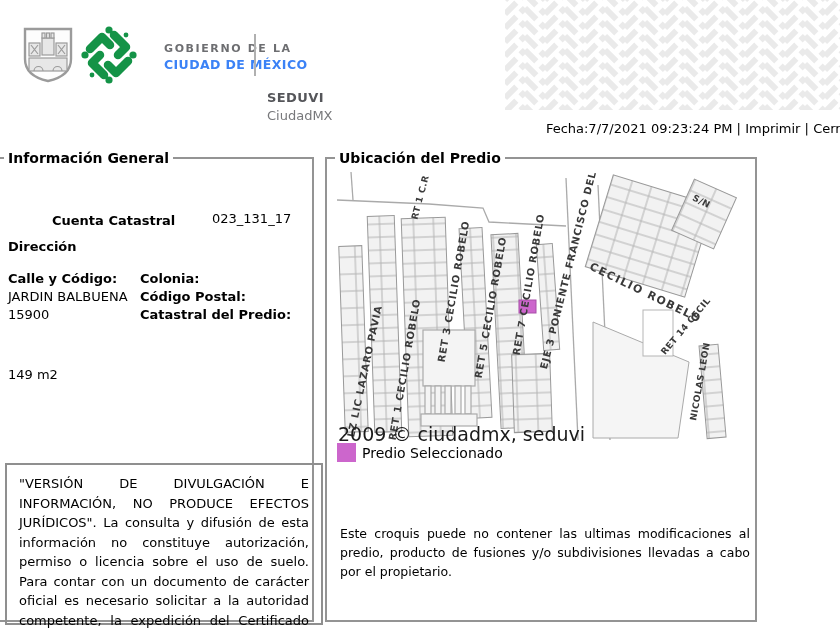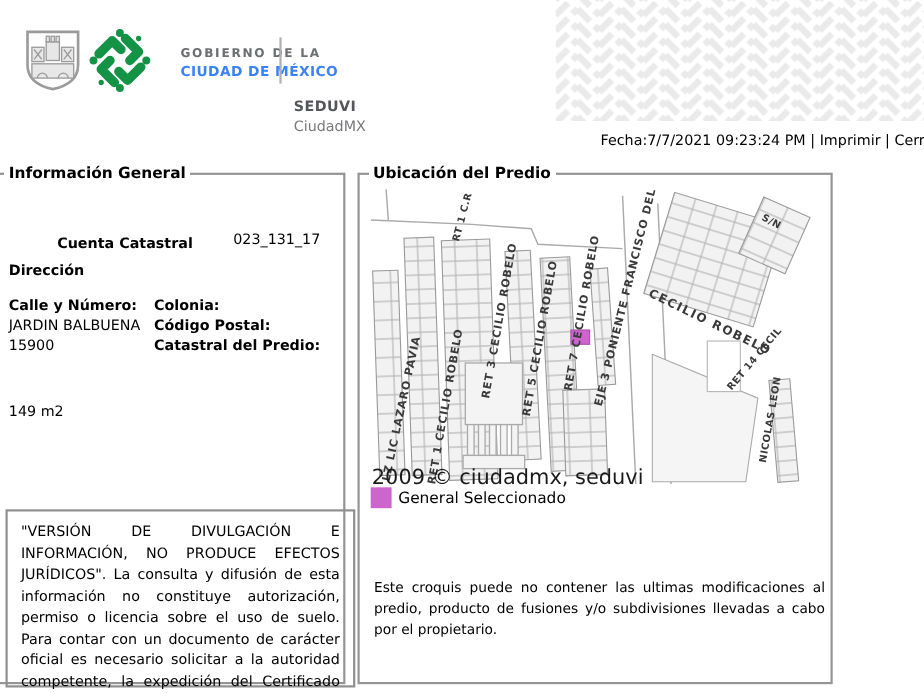--- a/index.html
+++ b/index.html
@@ -127,21 +127,21 @@
   </fieldset>
 
   <div class="abs" style="left:8px;top:210px;width:295px;margin-left:44px;">
     <span class="flabel">Cuenta Catastral</span>
     <span class="fvalue abs" style="left:160px;top:0;">023_131_17</span>
   </div>
 
   <div class="abs flabel" style="left:8px;top:238px;">Dirección</div>
 
   <div class="abs addr-grid" style="left:8px;top:270px;">
-    <div class="flabel r">Calle y Número:</div>
+    <div class="flabel r">Calle y Código:</div>
     <div class="flabel r">Colonia:</div>
     <div class="fvalue r">JARDIN BALBUENA</div>
     <div class="flabel r">Código Postal:</div>
     <div class="fvalue r">15900</div>
     <div class="flabel r">Catastral del Predio:</div>
     <div class="fvalue r vcenter">149 m2</div>
   </div>
 
   <div class="abs disclaimer-box">"VERSIÓN DE DIVULGACIÓN E INFORMACIÓN, NO PRODUCE EFECTOS JURÍDICOS". La consulta y difusión de esta información no constituye autorización, permiso o licencia sobre el uso de suelo. Para contar con un documento de carácter oficial es necesario solicitar a la autoridad competente, la expedición del Certificado correspondiente.</div>
 
@@ -211,17 +211,17 @@
       <text class="st st-big" x="307" y="124" text-anchor="middle" transform="rotate(26 307 124)">CECILIO ROBELO</text>
       <text class="st st-sm" x="351" y="156" text-anchor="middle" transform="rotate(-50 351 156)">RET 14 CECIL</text>
       <text class="st st-sm" x="366" y="210" text-anchor="middle" transform="rotate(-80 366 210)">NICOLAS LEON</text>
       <text class="st st-sm" x="363" y="32" text-anchor="middle" transform="rotate(28 363 32)">S/N</text>
     </g>
   </svg>
 
   <div class="abs attribution">2009 © ciudadmx, seduvi</div>
 
   <div class="abs legend-swatch"></div>
-  <div class="abs legend-label">General Seleccionado</div>
+  <div class="abs legend-label">Predio Seleccionado</div>
 
   <div class="abs map-note">Este croquis puede no contener las ultimas modificaciones al predio, producto de fusiones y/o subdivisiones llevadas a cabo por el propietario.</div>
 
 </div>
 
 </body></html>

